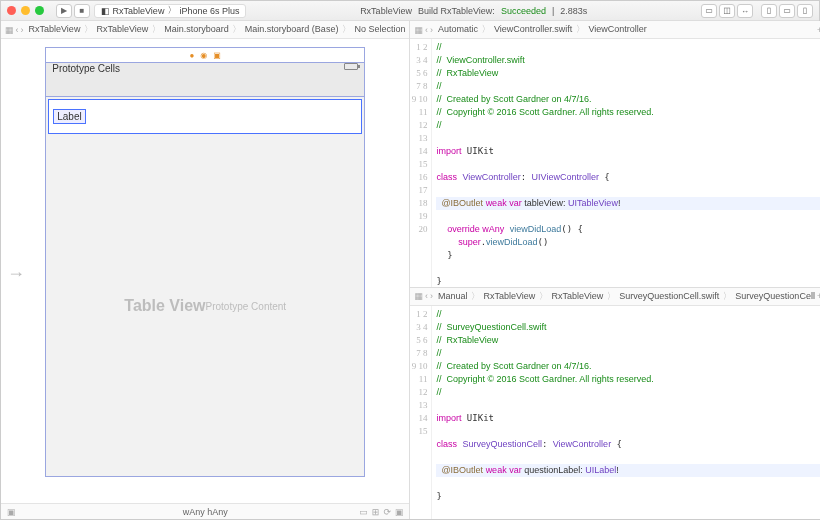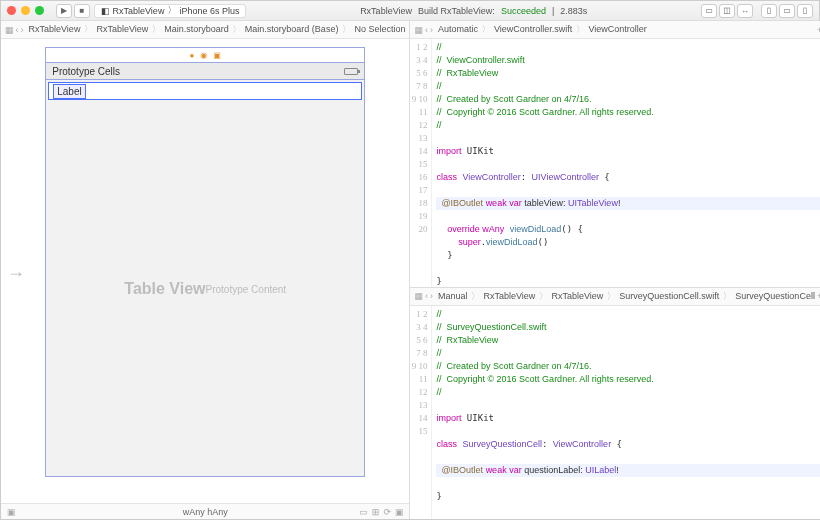--- a/index.html
+++ b/index.html
@@ -21,24 +21,24 @@
 .jumpbar .sep{color:#bbb;margin:0 1px}
 .jumpbar .crumb{color:#555}
 .jb-ctrl{display:flex;gap:2px;margin-right:3px;color:#aaa;font-size:9px}
 .jb-ctrl span{cursor:default}
 .jb-right{margin-left:auto;display:flex;gap:3px;color:#aaa}
 .canvas-wrap{flex:1;display:flex;align-items:flex-start;justify-content:center;padding:8px;position:relative;min-height:0;overflow:hidden}
 .arrow-hint{position:absolute;left:6px;top:50%;transform:translateY(-50%);font-size:18px;color:#bbb}
 .device{width:320px;height:430px;border:1px solid #9aa6e0;background:#f2f2f2;display:flex;flex-direction:column}
 .device-status{height:14px;background:#fff;display:flex;align-items:center;justify-content:center;gap:6px;font-size:8px;color:#e0a000}
 .device-status .o{color:#e58e26}
-.proto-head{height:18px;border-top:1px solid #9aa6e0;border-bottom:1px solid #9aa6e0;background:#eaeaea;display:flex;align-items:center;padding:0 6px;font-size:10px;color:#333;justify-content:space-between}
+.proto-head{height:35px;border-top:1px solid #9aa6e0;border-bottom:1px solid #9aa6e0;background:#eaeaea;display:flex;align-items:flex-start;padding:0 6px;font-size:10px;color:#333;justify-content:space-between}
 .battery{width:14px;height:7px;border:1px solid #888;border-radius:1px;position:relative}
 .battery:after{content:"";position:absolute;right:-3px;top:1px;width:2px;height:3px;background:#888}
-.cell-row{border:1px solid #4a72ff;margin:2px;height:18px;display:flex;align-items:center;padding:0 4px;background:#fff}
+.cell-row{border:1px solid #4a72ff;margin:2px;height:35px;display:flex;align-items:center;padding:0 4px;background:#fff}
 .cell-label{border:1px solid #4a72ff;padding:1px 3px;font-size:10px;color:#333;background:#eef}
 .tv-placeholder{flex:1;display:flex;align-items:center;justify-content:center;color:#bdbdbd}
 .tv-placeholder .t1{font-size:16px;font-weight:600}
 .tv-placeholder .t2{font-size:10px}
 .footerbar{height:16px;border-top:1px solid #e4e4e4;display:flex;align-items:center;justify-content:center;font-size:9px;color:#666;gap:6px;background:#fafafa;position:relative}
 .footerbar .ficons{position:absolute;right:6px;display:flex;gap:4px;color:#aaa}
 .footerbar .flogo{position:absolute;left:6px;color:#aaa}
 .editor{flex:1;display:flex;min-height:0;background:#fff}
 .gutter{width:22px;text-align:right;padding:2px 4px 2px 0;color:#b8b8b8;font-family:Liberation Serif, serif;font-size:9px;line-height:13px;background:#fff;border-right:1px solid #f0f0f0}
 .code{flex:1;padding:2px 4px;font-family:Menlo,monospace;font-size:9px;line-height:13px;white-space:pre;overflow:hidden}

